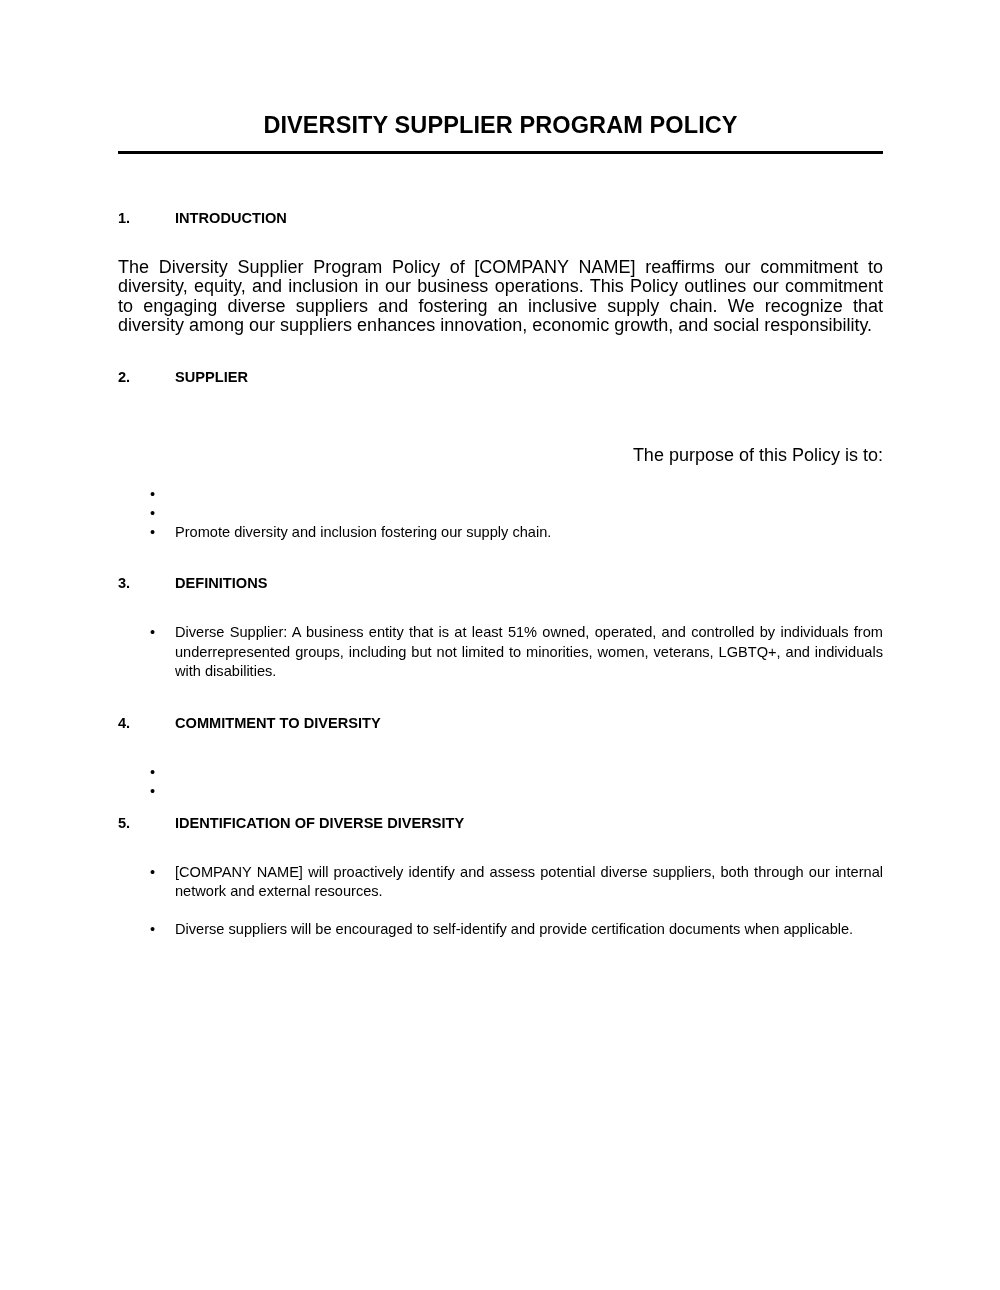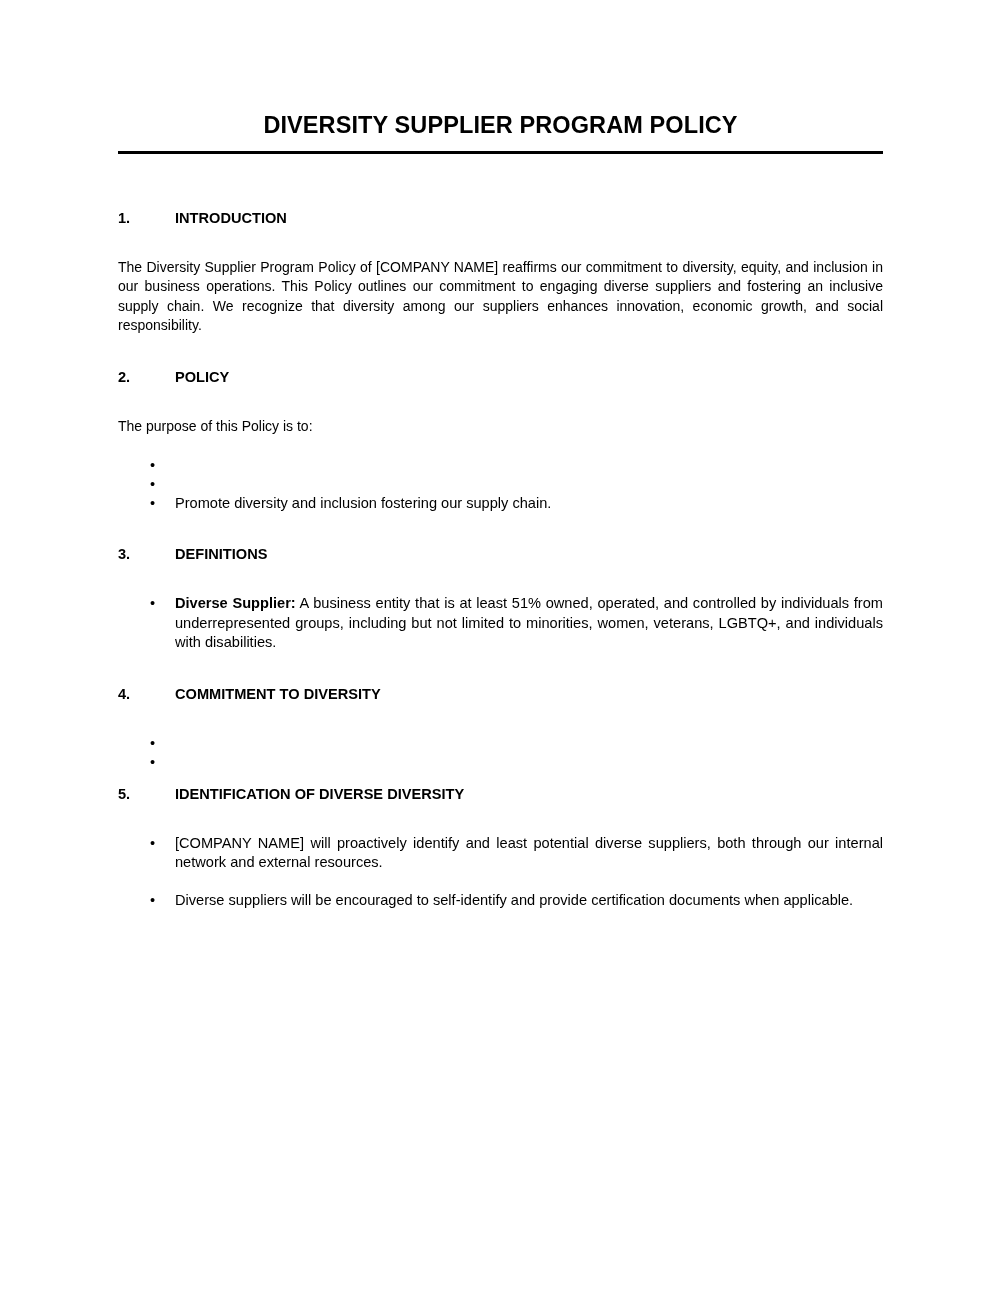--- a/index.html
+++ b/index.html
@@ -56,27 +56,28 @@
   .section-heading .num {
     width: 57px;
     flex: 0 0 57px;
   }
   .section-heading .title {
     flex: 1 1 auto;
   }
 
   
   .body-para {
-    font-size: 14px;
+    font-size: 18px;
     line-height: 19.4px;
     text-align: justify;
     margin: 0;
   }
   .body-para.left {
-    text-align: left;
+    text-align: right;
+    margin-top: 29px;
   }
 
   
   .bullet-list {
     list-style: none;
     margin: 0;
     padding: 0;
   }
   .bullet-item {
     position: relative;
@@ -90,21 +91,21 @@
     position: absolute;
     left: 32px;
     top: 0;
     font-size: 14.6px;
     line-height: 19.4px;
   }
   .bullet-item.left {
     text-align: left;
   }
   .bullet-item b {
-    font-weight: bold;
+    font-weight: normal;
   }
 
   
   .sp-after-rule  { height: 55px; }
   .sp-head-body   { height: 30px; }
   .sp-body-head   { height: 32px; }
   .sp-head-bullet { height: 30px; }
   .sp-para-bullet { height: 20px; }
 
   
@@ -149,21 +150,21 @@
     </div>
 
     <div class="sp-head-body"></div>
 
     <p class="body-para">The Diversity Supplier Program Policy of [COMPANY NAME] reaffirms our commitment to diversity, equity, and inclusion in our business operations. This Policy outlines our commitment to engaging diverse suppliers and fostering an inclusive supply chain. We recognize that diversity among our suppliers enhances innovation, economic growth, and social responsibility.</p>
 
     <div class="sp-body-head"></div>
 
     <div class="section-heading">
       <span class="num">2.</span>
-      <span class="title">POLICY</span>
+      <span class="title">SUPPLIER</span>
     </div>
 
     <div class="sp-head-body"></div>
 
     <p class="body-para left">The purpose of this Policy is to:</p>
 
     <div class="sp-para-bullet"></div>
 
     <ul class="bullet-list">
       <li class="bullet-item left">
@@ -219,21 +220,21 @@
     <div class="section-heading">
       <span class="num">5.</span>
       <span class="title">IDENTIFICATION OF DIVERSE DIVERSITY</span>
     </div>
 
     <div class="sp-head-bullet"></div>
 
     <ul class="bullet-list">
       <li class="bullet-item">
         <span class="dot">•</span>
-        <span>[COMPANY NAME] will proactively identify and least potential diverse suppliers, both through our internal network and external resources.</span>
+        <span>[COMPANY NAME] will proactively identify and assess potential diverse suppliers, both through our internal network and external resources.</span>
       </li>
       <li style="height:19px"></li>
       <li class="bullet-item left">
         <span class="dot">•</span>
         <span>Diverse suppliers will be encouraged to self-identify and provide certification documents when applicable.</span>
       </li>
     </ul>
 
   </div>
 

